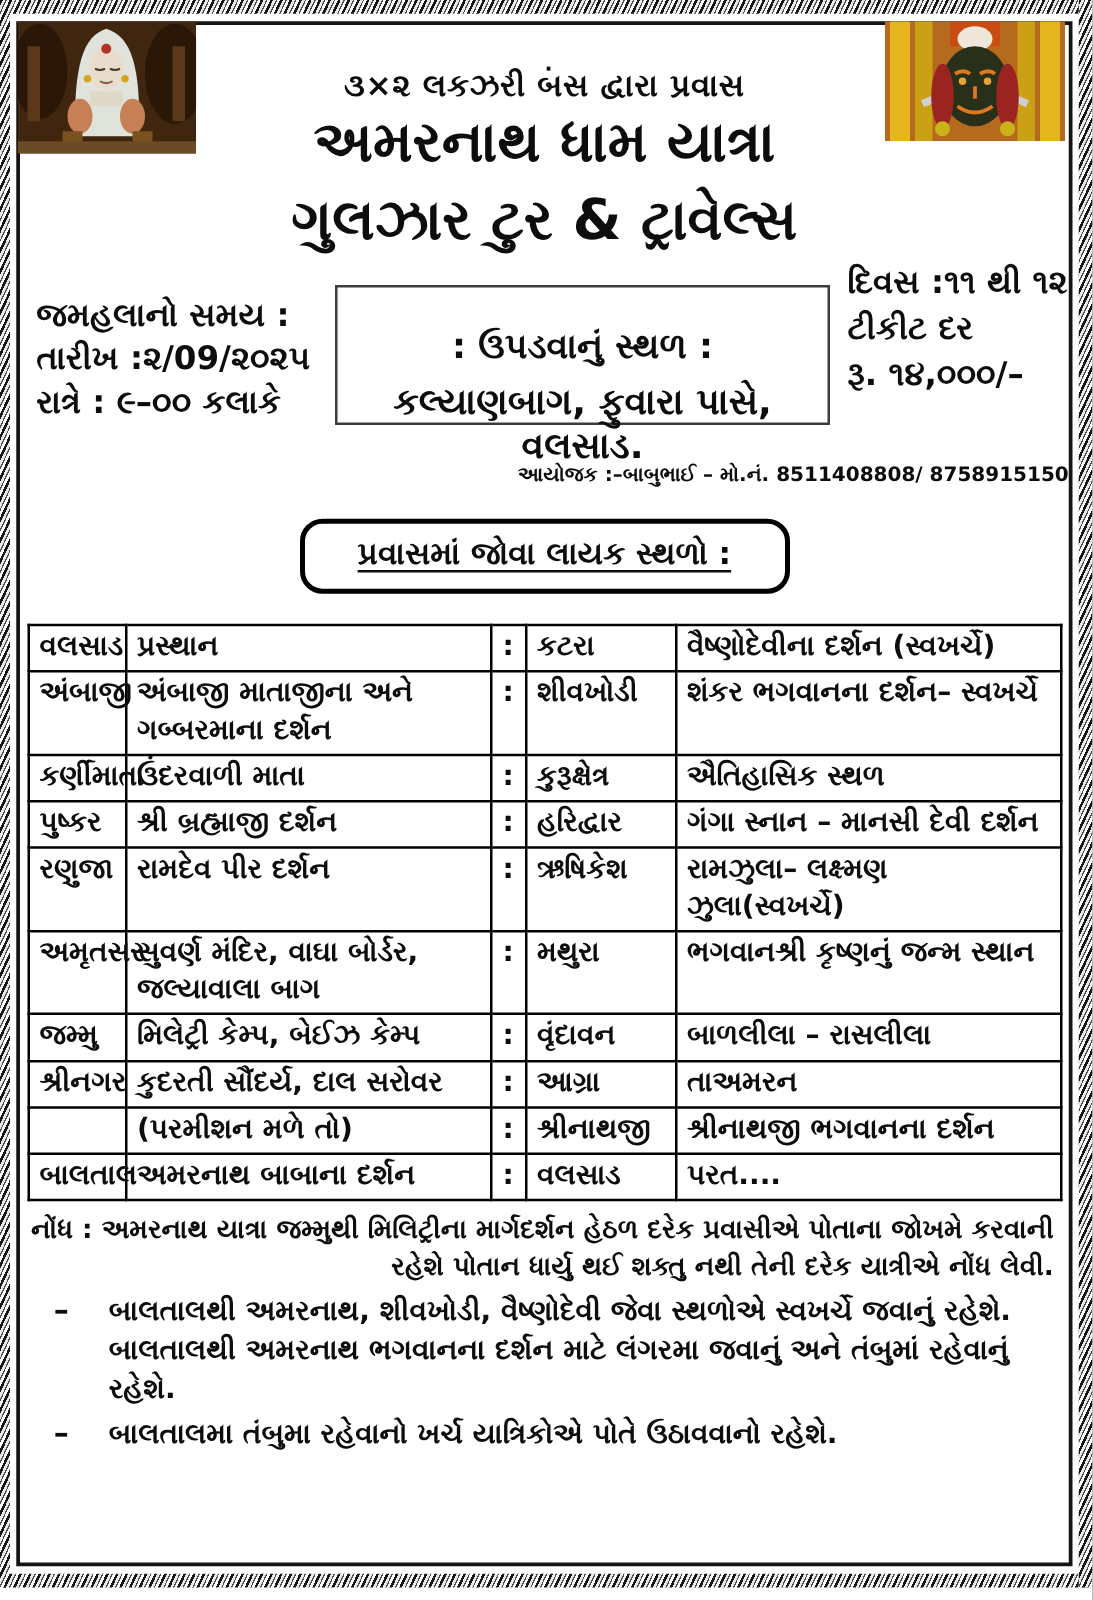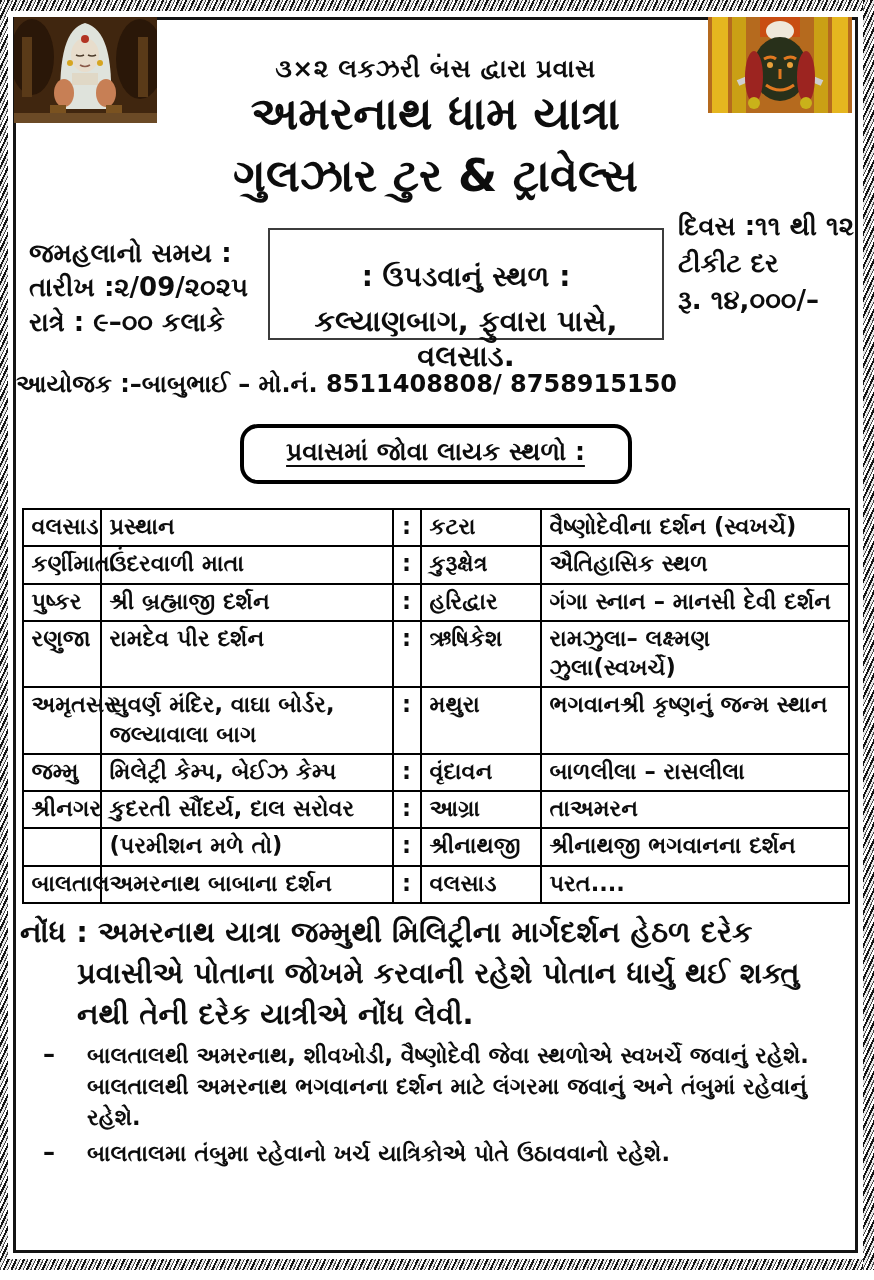--- a/index.html
+++ b/index.html
@@ -27,35 +27,35 @@
   .title-main { font-size:45px; margin-top:3px; }
   .title-sub  { font-size:45px; margin-top:8px; }
 
   
   .infoband { position:relative; height:148px; }
   .info-left { position:absolute; left:13px; top:24px; width:250px; font-size:26px; line-height:1.32; }
   .place-box { position:absolute; left:252px; top:16px; width:396px; height:112px;
                border:2px solid #3c3c3c; text-align:center; padding-top:30px; font-size:28px; }
   .place-box .v { margin-top:10px; font-size:29px; }
   .info-right { position:absolute; left:662px; top:-4px; width:195px; font-size:26px; line-height:1.42; }
-  .organizer { text-align:left; font-size:24px; margin-top:10px; }
+  .organizer { text-align:right; font-size:16px; margin-top:10px; }
 
   
   .places-title { width:392px; margin:26px auto 0; border:4px solid #000; border-radius:18px;
                   text-align:center; padding:9px 8px 13px; font-size:25px; }
   .places-title span { text-decoration:underline; text-underline-offset:5px; }
 
   
   table.places { width:810px; margin:24px auto 0; border-collapse:collapse; table-layout:fixed; font-size:22.5px; }
   table.places td { border:2px solid #000; padding:2px 8px 4px; vertical-align:top; line-height:1.3; }
   td.c0 { width:78px; }  td.c1 { width:292px; } td.c2 { width:28px; text-align:center; }
   td.c3 { width:120px; } td.c4 { width:308px; }
 
   
-  .note { margin:8px 12px 0 4px; font-size:29px; line-height:1.42; padding-left:57px; text-indent:-57px; }
+  .note { margin:8px 12px 0 4px; font-size:21px; line-height:1.42; padding-left:57px; text-indent:-57px;text-align:right; }
   .bullets { margin:2px 12px 0 0; }
   .bullet-item { position:relative; padding-left:71px; padding-right:8px; font-size:22.5px; line-height:1.38; margin-top:5px; }
   .bullet-item .dash { position:absolute; left:27px; top:-2px; font-size:24px; }
 </style>
 </head>
 <body>
 
 <div class="page">
   <div class="chain t"></div>
   <div class="chain b"></div>
@@ -141,20 +141,27 @@
     <table class="places">
       <tbody>
         <tr>
           <td class="c0">વલસાડ</td>
           <td class="c1">પ્રસ્થાન</td>
           <td class="c2">:</td>
           <td class="c3">કટરા</td>
           <td class="c4">વૈષ્ણોદેવીના દર્શન (સ્વખર્ચે)</td>
         </tr>
         <tr>
+          <td class="c0">અંબાજી</td>
+          <td class="c1">અંબાજી માતાજીના અને ગબ્બરમાના દર્શન</td>
+          <td class="c2">:</td>
+          <td class="c3">શીવખોડી</td>
+          <td class="c4">શંકર ભગવાનના દર્શન– સ્વખર્ચે</td>
+        </tr>
+        <tr>
           <td class="c0">કર્ણીમાતા</td>
           <td class="c1">ઉંદરવાળી માતા</td>
           <td class="c2">:</td>
           <td class="c3">કુરૂક્ષેત્ર</td>
           <td class="c4">ઐતિહાસિક સ્થળ</td>
         </tr>
         <tr>
           <td class="c0">પુષ્કર</td>
           <td class="c1">શ્રી બ્રહ્માજી દર્શન</td>
           <td class="c2">:</td>

